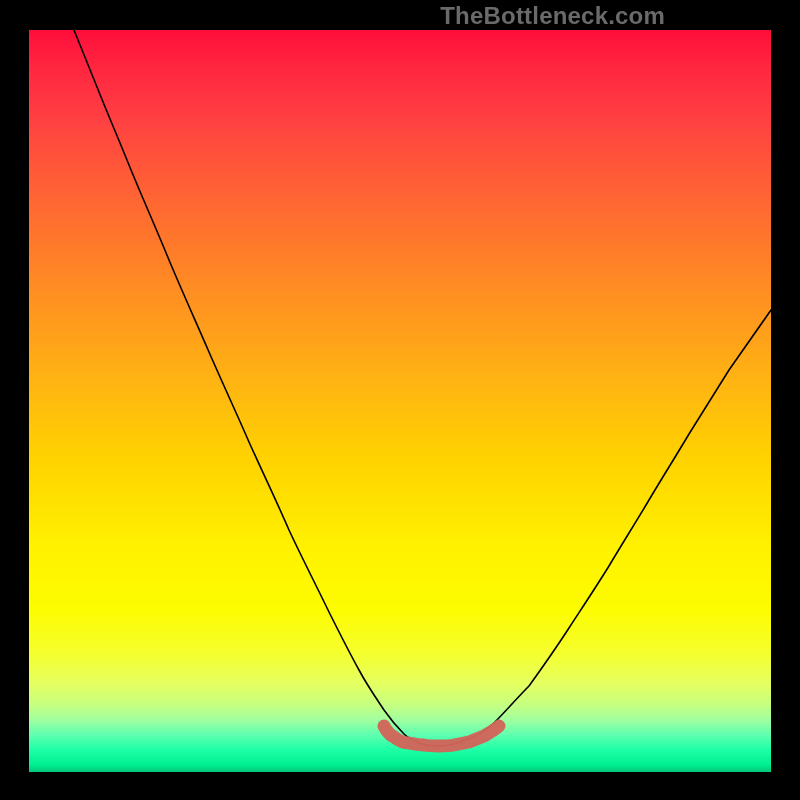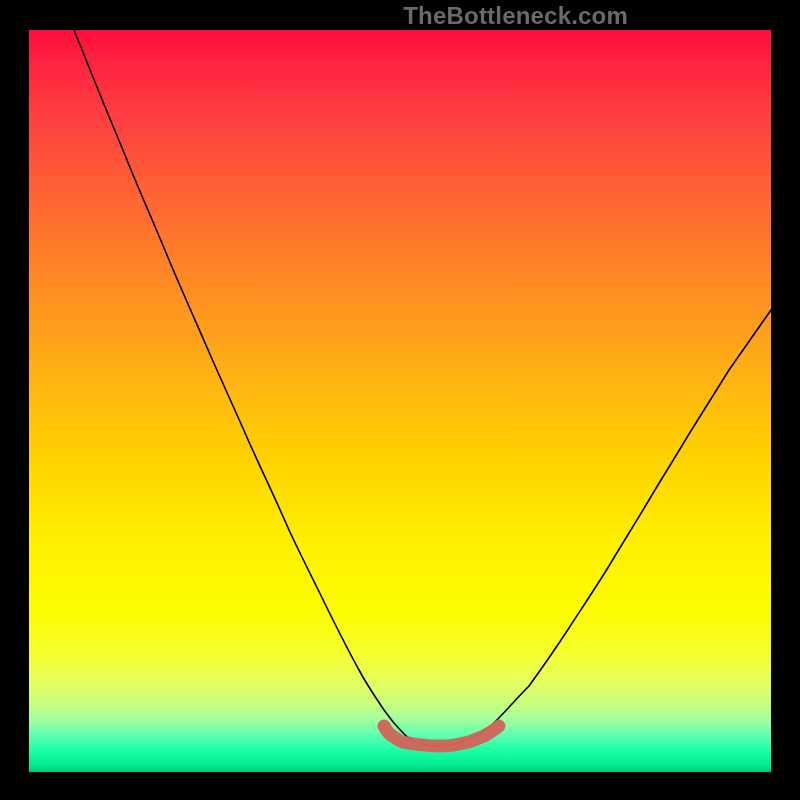--- a/index.html
+++ b/index.html
@@ -8,20 +8,21 @@
     width: 800px;
     height: 800px;
     background: #000;
     overflow: hidden;
   }
   .frame {
     position: relative;
     width: 640px;
     height: 800px;
     background: #000;
+    padding-left: 37px;
   }
   .watermark {
     position: absolute;
     top: 2px;
     right: 12px;
     font-family: Arial, Helvetica, sans-serif;
     font-size: 24px;
     font-weight: 600;
     color: #6a6a6a;
     letter-spacing: 0.2px;

